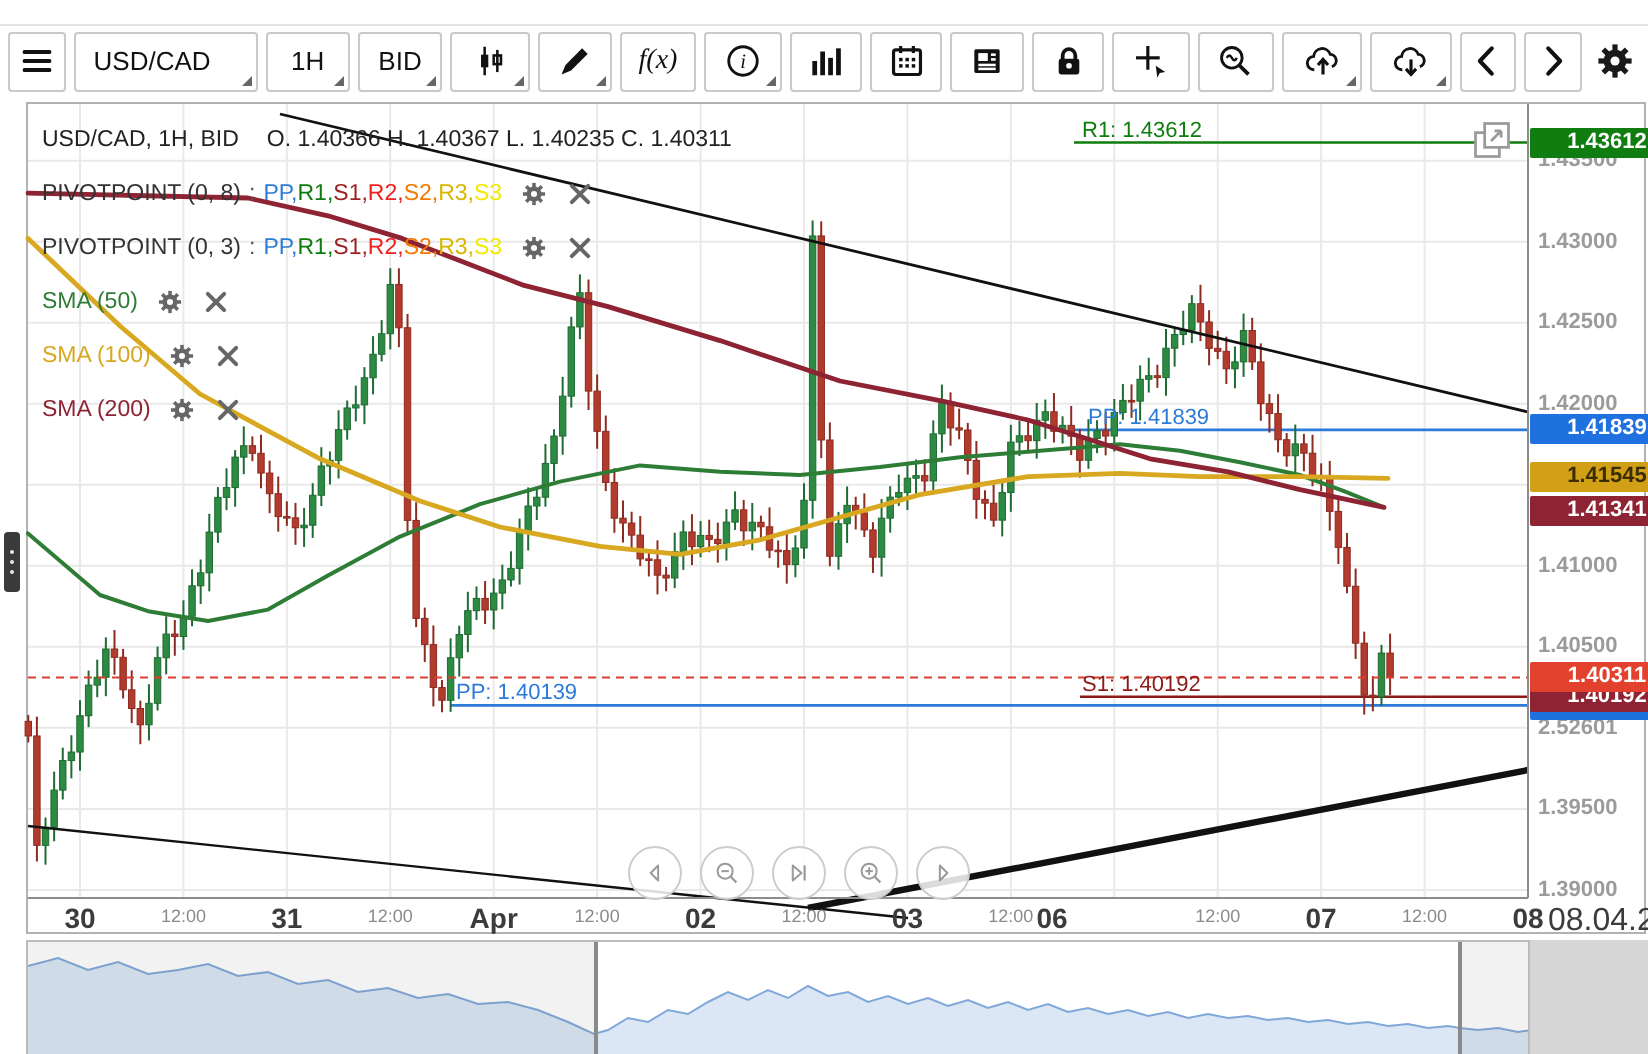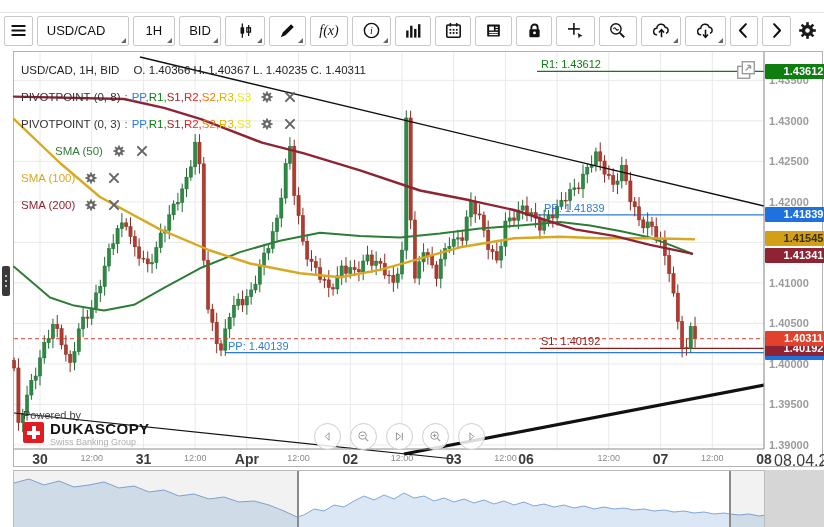--- a/index.html
+++ b/index.html
@@ -698,21 +698,21 @@
             <use href="#i-gear"></use>
           </svg>
         </span>
         <span class="icbtn">
           <svg viewBox="0 0 24 24">
             <use href="#i-x"></use>
           </svg>
         </span>
       </div>
       <div class="lrow">
-        <span class="nm" style="color: rgb(46, 125, 54); margin-left: 34px;">SMA (50)</span>
+        <span class="nm" style="color: rgb(46, 125, 54);">SMA (50)</span>
         <span class="icbtn">
           <svg viewBox="0 0 24 24">
             <use href="#i-gear"></use>
           </svg>
         </span>
         <span class="icbtn">
           <svg viewBox="0 0 24 24">
             <use href="#i-x"></use>
           </svg>
         </span>
@@ -745,21 +745,21 @@
       </div>
     </div>
   <div id="yaxis">
       <span class="ylab" style="top: 22.3571px;">1.43500</span>
       <span class="ylab" style="top: 62.8673px;">1.43000</span>
       <span class="ylab" style="top: 103.378px;">1.42500</span>
       <span class="ylab" style="top: 143.888px;">1.42000</span>
       <span class="ylab" style="top: 184.398px;">1.41500</span>
       <span class="ylab" style="top: 224.908px;">1.41000</span>
       <span class="ylab" style="top: 265.418px;">1.40500</span>
-      <span class="ylab" style="top: 305.929px;">1.40000</span>
+      <span class="ylab" style="top: 305.929px;">2.52601</span>
       <span class="ylab" style="top: 346.439px;">1.39500</span>
       <span class="ylab" style="top: 386.949px;">1.39000</span>
       <div class="badge" style="top: 155.432px; background: rgb(32, 113, 224); color: rgb(255, 255, 255);">1.41839</div>
       <div class="badge" style="top: 179.252px; background: rgb(210, 160, 23); color: rgb(58, 45, 0);">1.41545</div>
       <div class="badge" style="top: 195.78px; background: rgb(142, 36, 51); color: rgb(255, 255, 255);">1.41341</div>
       <div class="badge" style="top: 11.7829px; background: rgb(15, 125, 15); color: rgb(255, 255, 255);">1.43612</div>
       <div class="badge" style="top: 293.167px; background: rgb(32, 113, 224); color: rgb(255, 255, 255);">1.40139</div>
       <div class="badge" style="top: 288.873px; background: rgb(142, 36, 51); color: rgb(255, 255, 255);">1.40192</div>
       <div class="badge" style="top: 279.231px; background: rgb(226, 66, 45); color: rgb(255, 255, 255);">1.40311</div>
     </div>
@@ -779,33 +779,20 @@
       <span class="xday" style="left: 646.571px;">07</span>
       <span class="xtime" style="left: 698.286px;">12:00</span>
       <span class="xday" style="left: 750px;">08</span>
       <span class="xdate" style="left: 760px;">08.04.2020</span>
     </div>
   <div id="expand-btn">
       <svg>
         <use href="#i-expand"></use>
       </svg>
     </div>
-  <div id="footer-logo">
-    <div class="pw">Powered by</div>
-    <div class="logorow">
-      <div class="swissbox">
-          <i class="h"></i>
-          <i class="v"></i>
-        </div>
-      <div>
-        <div class="brand">DUKASCOPY</div>
-        <div class="brandsub">Swiss Banking Group</div>
-      </div>
-    </div>
-  </div>
   <div id="navbtns">
     <button class="cbtn">
         <svg>
           <use href="#i-tl"></use>
         </svg>
       </button>
     <button class="cbtn">
         <svg>
           <use href="#i-zo"></use>
         </svg>

